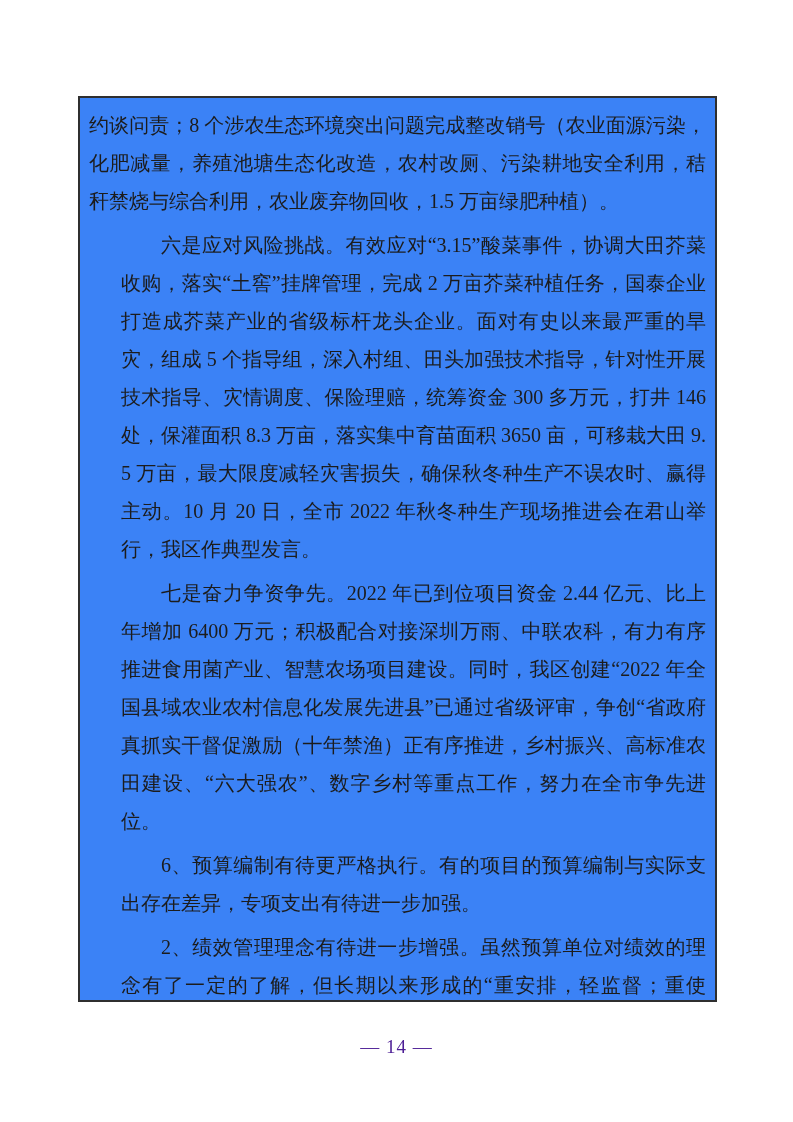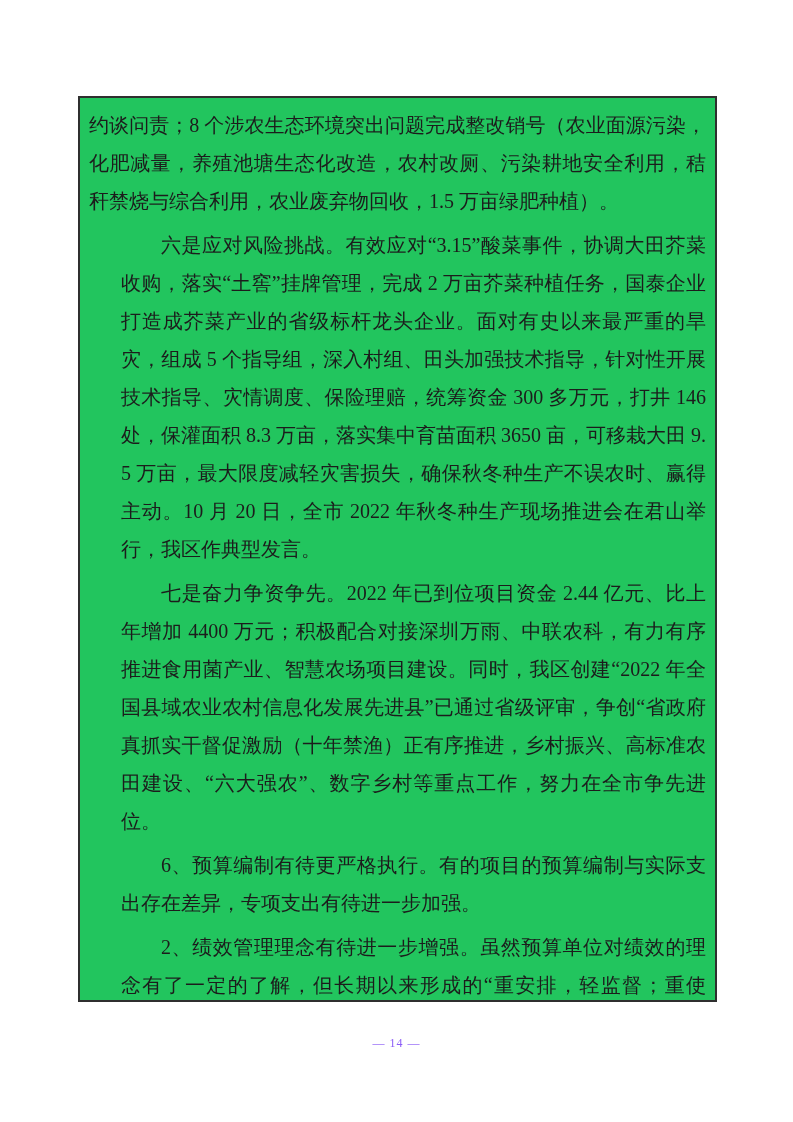--- a/index.html
+++ b/index.html
@@ -15,21 +15,21 @@
   }
   .doc-cell {
     position: absolute;
     left: 78px;
     top: 96px;
     width: 639px;
     height: 906px;
     border: 2px solid #2f2f2f;
     padding: 8px 9px 0 9px;
     overflow: hidden;
-    background: #22c55e;
+    background: #3b82f6;
   }
   .body-para {
     margin: 0 0 6px 0;
     font-size: 20px;
     line-height: 38px;
     text-align: justify;
     word-break: break-all;
   }
   .indent { text-indent: 2em; margin-left: 32px; }
   .heading-para {
@@ -40,29 +40,29 @@
     margin: 20px 0 6px 0;
     text-indent: 2em;
     color: #111111;
   }
   .page-number {
     position: absolute;
     left: 0;
     top: 1036px;
     width: 793px;
     text-align: center;
-    font-size: 12px;
+    font-size: 19px;
     letter-spacing: 1px;
-    color: #8b5cf6;
+    color: #4c1d95;
   }
 </style>
 </head>
 <body>
 
 <div class="doc-cell">
   <p class="body-para">约谈问责；8 个涉农生态环境突出问题完成整改销号（农业面源污染，化肥减量，养殖池塘生态化改造，农村改厕、污染耕地安全利用，秸秆禁烧与综合利用，农业废弃物回收，1.5 万亩绿肥种植）。</p>
   <p class="body-para indent">六是应对风险挑战。有效应对“3.15”酸菜事件，协调大田芥菜收购，落实“土窖”挂牌管理，完成 2 万亩芥菜种植任务，国泰企业打造成芥菜产业的省级标杆龙头企业。面对有史以来最严重的旱灾，组成 5 个指导组，深入村组、田头加强技术指导，针对性开展技术指导、灾情调度、保险理赔，统筹资金 300 多万元，打井 146 处，保灌面积 8.3 万亩，落实集中育苗面积 3650 亩，可移栽大田 9.5 万亩，最大限度减轻灾害损失，确保秋冬种生产不误农时、赢得主动。10 月 20 日，全市 2022 年秋冬种生产现场推进会在君山举行，我区作典型发言。</p>
-  <p class="body-para indent">七是奋力争资争先。2022 年已到位项目资金 2.44 亿元、比上年增加 4400 万元；积极配合对接深圳万雨、中联农科，有力有序推进食用菌产业、智慧农场项目建设。同时，我区创建“2022 年全国县域农业农村信息化发展先进县”已通过省级评审，争创“省政府真抓实干督促激励（十年禁渔）正有序推进，乡村振兴、高标准农田建设、“六大强农”、数字乡村等重点工作，努力在全市争先进位。</p>
+  <p class="body-para indent">七是奋力争资争先。2022 年已到位项目资金 2.44 亿元、比上年增加 6400 万元；积极配合对接深圳万雨、中联农科，有力有序推进食用菌产业、智慧农场项目建设。同时，我区创建“2022 年全国县域农业农村信息化发展先进县”已通过省级评审，争创“省政府真抓实干督促激励（十年禁渔）正有序推进，乡村振兴、高标准农田建设、“六大强农”、数字乡村等重点工作，努力在全市争先进位。</p>
   <p class="body-para indent">6、预算编制有待更严格执行。有的项目的预算编制与实际支出存在差异，专项支出有待进一步加强。</p>
   <p class="body-para indent">2、绩效管理理念有待进一步增强。虽然预算单位对绩效的理念有了一定的了解，但长期以来形成的“重安排，轻监督；重使用，轻绩效”的思想短</p>
 </div>
 
 <div class="page-number">— 14 —</div>
 
 </body></html>

